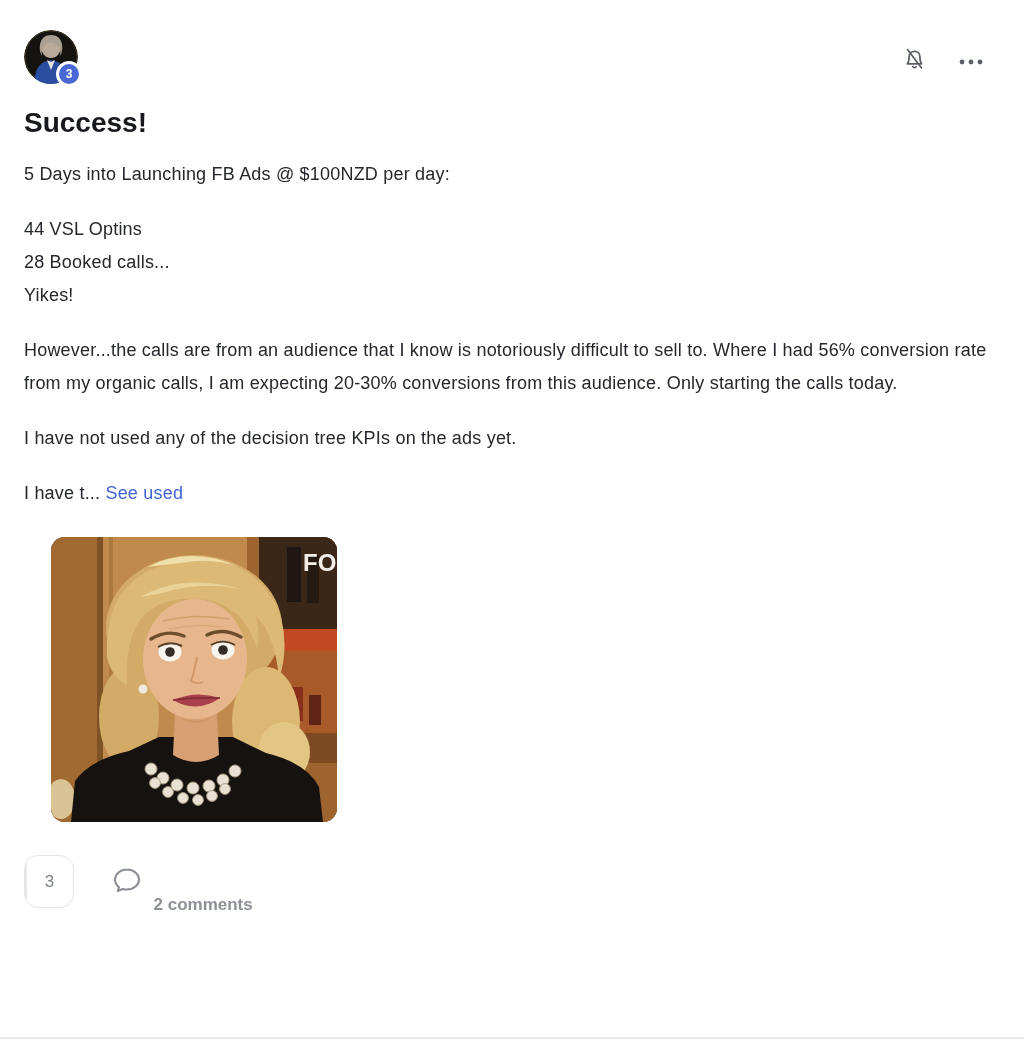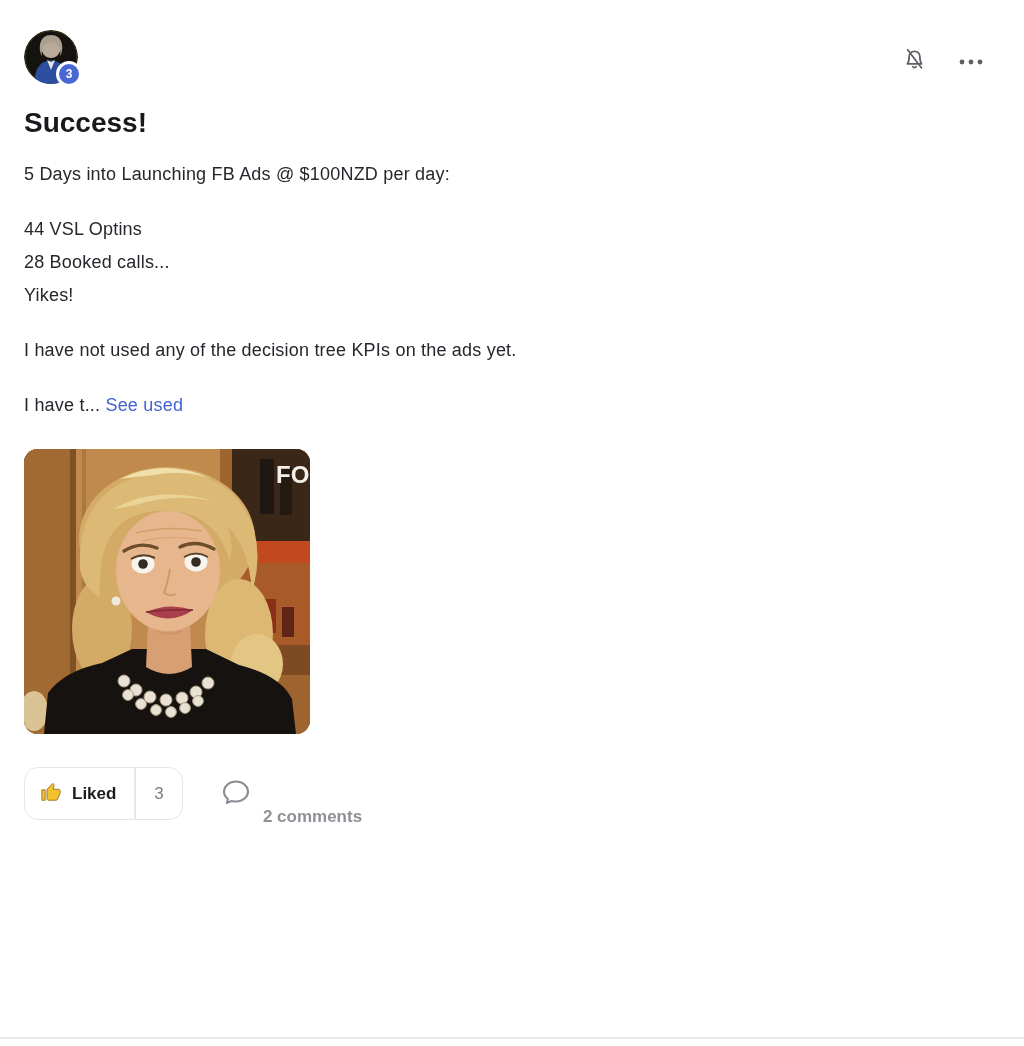--- a/index.html
+++ b/index.html
@@ -41,21 +41,21 @@
   .body-text p {
     font-size: 18px; line-height: 33px; color: #25272c;
     letter-spacing: 0.2px; margin-bottom: 22px; max-width: 976px;
   }
   .body-text p:last-child { margin-bottom: 0; }
   a.mention, a.see-more { color: #4263d5; text-decoration: none; cursor: pointer; }
 
   
   .gif-wrap {
     margin-top: 27px; width: 286px; height: 285px;
-    border-radius: 14px; overflow: hidden; cursor: pointer; display: block;
+    border-radius: 14px; overflow: hidden; cursor: pointer; display: block; margin-left: 27px;
   }
   .gif-wrap svg { display: block; }
 
   
   .actions { margin-top: 26px; display: flex; align-items: center; }
   .like-btn {
     display: flex; align-items: stretch; height: 53px;
     border: 1.5px solid #e5e6e8; border-radius: 14px;
     background: #fff; cursor: pointer; overflow: hidden;
   }
@@ -113,20 +113,21 @@
         </span>
       </button>
     </div>
   </div>
 
   <h1 class="title">Success!</h1>
 
   <div class="body-text">
     <p>5 Days into Launching FB Ads @ $100NZD per day:</p>
     <p><span>44 VSL Optins</span><br><span>28 Booked calls...</span><br><span>Yikes!</span></p>
+    <p>However...the calls are from an audience that I know is notoriously difficult to sell to. Where I had 56% conversion rate from my organic calls, I am expecting 20-30% conversions from this audience. Only starting the calls today.</p>
     <p>I have not used any of the decision tree KPIs on the ads yet.</p>
     <p><span>I have t... </span><a class="see-more">See used</a></p>
   </div>
 
   <span class="gif-wrap">
     <svg width="286" height="285" viewBox="0 0 286 285">
 
       <rect x="0" y="0" width="286" height="285" fill="#b8username7b3e"></rect>
       <rect x="0" y="0" width="286" height="285" fill="#b87b3e"></rect>
       <rect x="0" y="0" width="46" height="285" fill="#a06a32"></rect>
@@ -198,28 +199,20 @@
           <circle cx="132" cy="261" r="5.4"></circle>
           <circle cx="147" cy="263" r="5.4"></circle>
           <circle cx="161" cy="259" r="5.4"></circle>
           <circle cx="174" cy="252" r="5.4"></circle>
       </g>
     </svg>
   </span>
 
   <div class="actions">
     <button class="like-btn">
-      <span class="like-main">
-        <span>
-          <svg width="22" height="22" viewBox="0 0 24 24">
-            <path d="M2 21h3.6V9.6H2V21zM22 10.8c0-1-.8-1.8-1.8-1.8h-5.7l.9-4.1v-.3c0-.4-.2-.7-.4-1L14 2.6 8.1 8.5c-.3.3-.5.8-.5 1.3v9.4c0 1 .8 1.8 1.8 1.8h8.1c.7 0 1.4-.4 1.7-1.1l2.7-6.3c.1-.2.1-.4.1-.7v-2.1z" fill="#f2c12e" stroke="#8a6a1c" stroke-width="0.9"></path>
-          </svg>
-        </span>
-        <span class="like-label">Liked</span>
-      </span>
       <span class="like-sep"></span>
       <span class="like-count">3</span>
     </button>
     <button class="comments-btn">
       <span>
         <svg width="30" height="28" viewBox="0 0 30 28" fill="none" stroke="#8b8e94" stroke-width="2.1" stroke-linejoin="round">
           <path d="M15 3.5 C8.4 3.5 3 8 3 13.6 c0 3 1.5 5.6 3.9 7.5 L5.8 25 l5-2.1 c1.3.4 2.7.6 4.2.6 6.6 0 12-4.5 12-10S21.6 3.5 15 3.5 Z"></path>
         </svg>
       </span>
       <span class="comments-label">2 comments</span>

